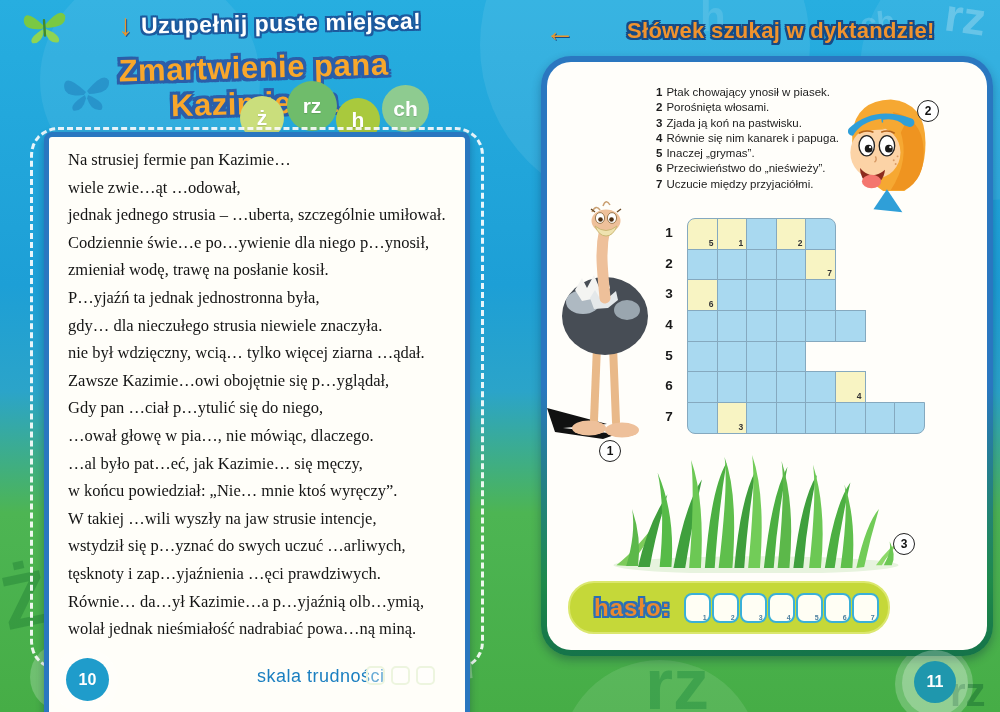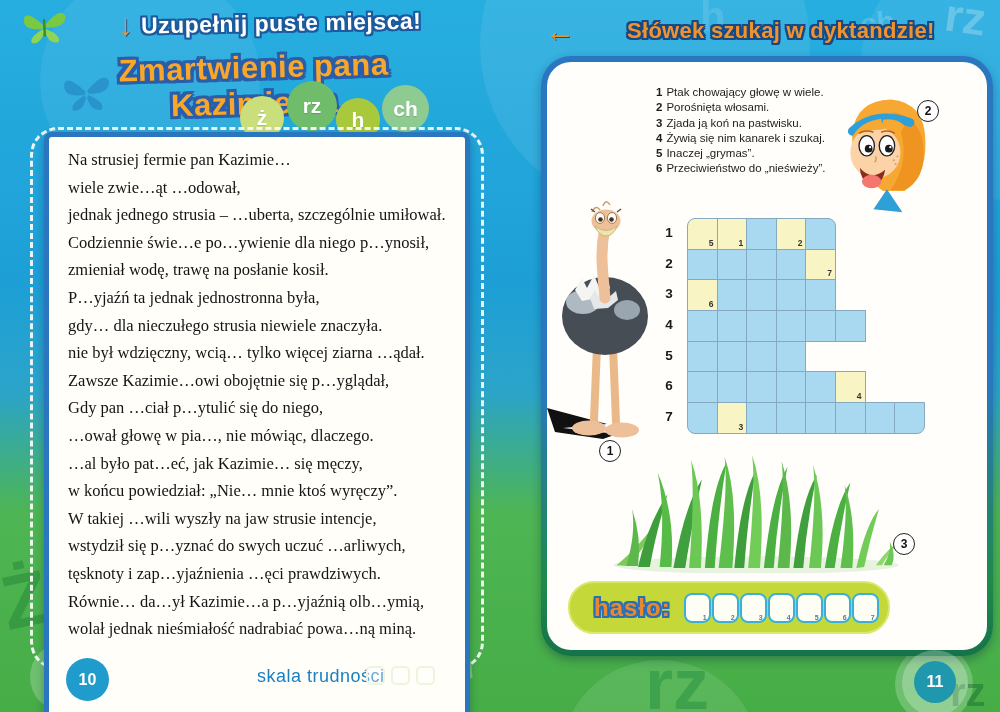--- a/index.html
+++ b/index.html
@@ -174,26 +174,27 @@
   <div class="abs instr-row-r">
     <span class="left-arrow">←</span>
     <span class="instr-text-r">Słówek szukaj w dyktandzie!</span>
   </div>
 
   <div class="abs right-card">
     <div class="right-card-inner"></div>
   </div>
 
   <div class="abs clues" id="clues">
-      <div class="clue-line"><span class="clue-num">1</span><span class="clue-text">Ptak chowający głowę w wiele.</span></div>
+      <div class="clue-line"><span class="clue-num">1</span><span class="clue-text">Ptak chowający ynosił w piasek.</span></div>
       <div class="clue-line"><span class="clue-num">2</span><span class="clue-text">Porośnięta włosami.</span></div>
       <div class="clue-line"><span class="clue-num">3</span><span class="clue-text">Zjada ją koń na pastwisku.</span></div>
-      <div class="clue-line"><span class="clue-num">4</span><span class="clue-text">Żywią się nim kanarek i szukaj.</span></div>
+      <div class="clue-line"><span class="clue-num">4</span><span class="clue-text">Równie się nim kanarek i papuga.</span></div>
       <div class="clue-line"><span class="clue-num">5</span><span class="clue-text">Inaczej „grymas”.</span></div>
       <div class="clue-line"><span class="clue-num">6</span><span class="clue-text">Przeciwieństwo do „nieświeży”.</span></div>
+      <div class="clue-line"><span class="clue-num">7</span><span class="clue-text">Uczucie między przyjaciółmi.</span></div>
     </div>
 
   <svg class="abs" style="left:833px;top:92px;" width="106" height="122" viewBox="0 0 110 125">
     <path d="M20 42 Q24 8 60 7 Q96 10 96 52 Q96 88 74 102 L52 102 Q28 86 20 60 Z" fill="#f6a832"></path>
     <path d="M62 20 Q92 26 94 58 Q96 90 74 101 L60 101 Q80 70 70 40 Z" fill="#ef9420"></path>
     <ellipse cx="44" cy="62" rx="26" ry="27" fill="#fcd3a6"></ellipse>
     <path d="M20 40 Q44 18 80 31" stroke="#2f9fd8" stroke-width="9" fill="none" stroke-linecap="round"></path>
     <path d="M20 46 Q28 30 50 27 L52 38 Q32 38 20 46 Z" fill="#f6a832"></path>
     <path d="M52 28 Q66 26 74 34 L70 42 Q60 34 52 38 Z" fill="#f6a832"></path>
     <ellipse cx="35" cy="55" rx="8" ry="10.5" fill="#fff" stroke="#222" stroke-width="1.4"></ellipse>

